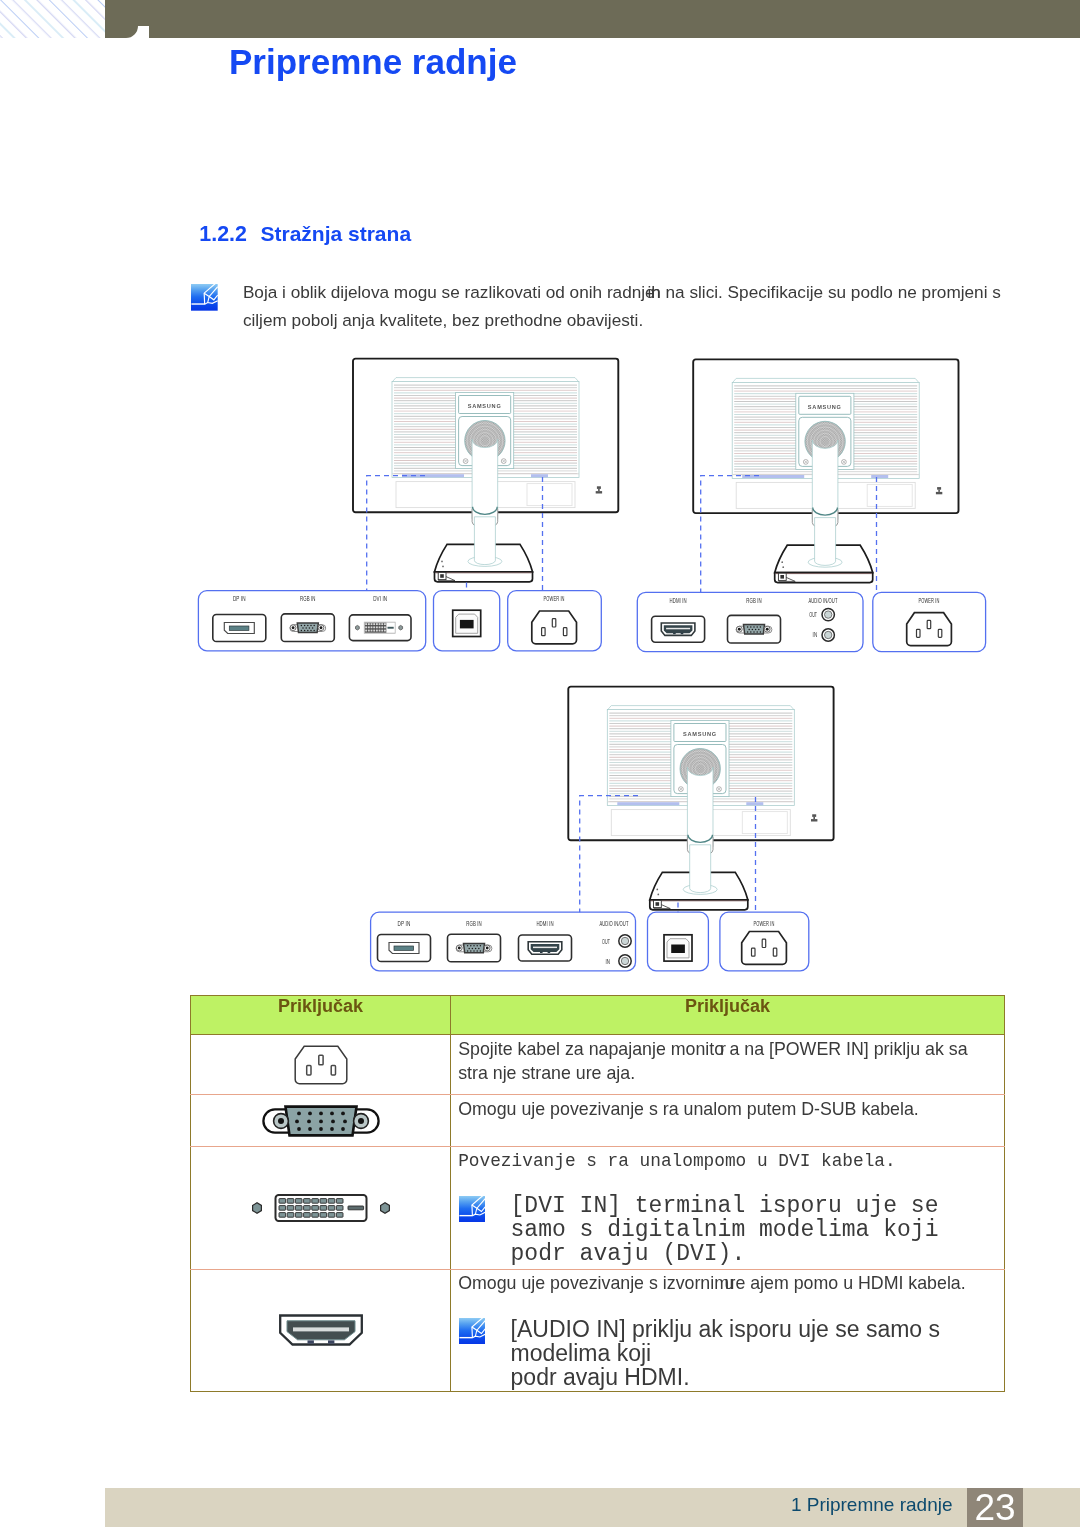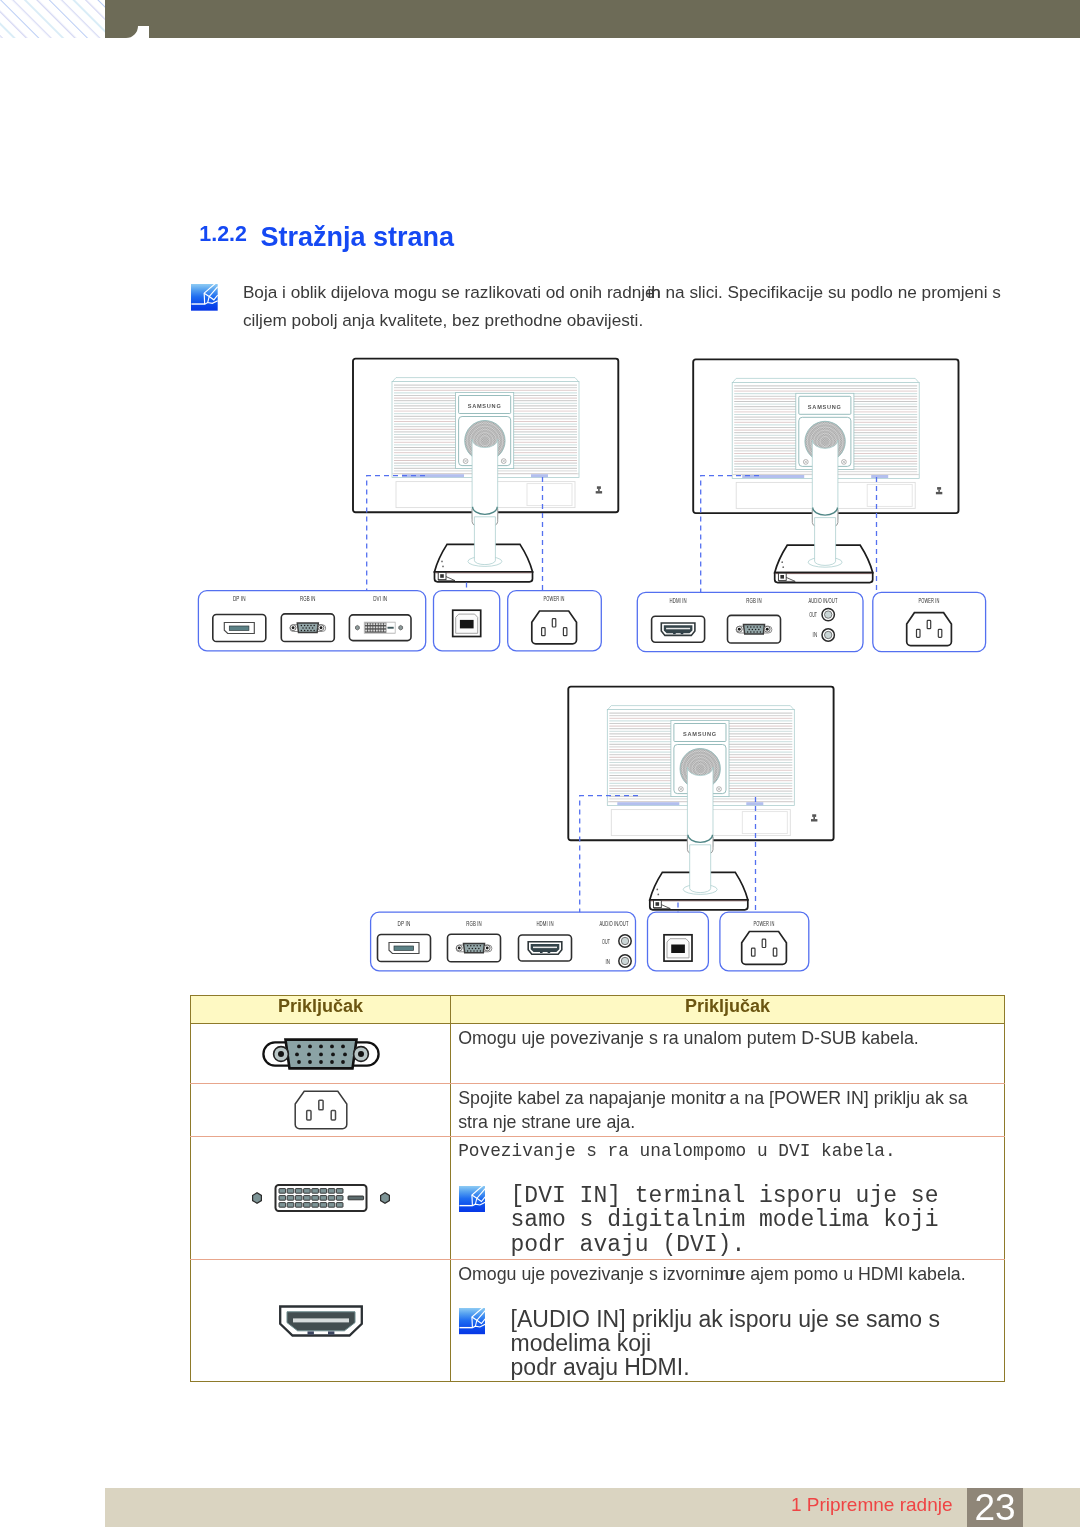--- a/index.html
+++ b/index.html
@@ -9,59 +9,59 @@
   .page{position:absolute;left:0;top:0;width:1080px;height:1527px;}
 
   
   #hatch{position:absolute;left:0;top:0;width:105px;height:38px;}
   #headerbar{position:absolute;left:105px;top:0;width:975px;height:38px;}
   #chapter-title{position:absolute;left:229px;top:42px;font-size:35px;font-weight:bold;
       color:#1549f3;letter-spacing:0px;white-space:nowrap;}
 
   
   #sec-num{position:absolute;left:190.3px;top:222.3px;font-size:21.4px;font-weight:bold;color:#1549f3;margin-left:9px;}
-  #sec-title{position:absolute;left:260.5px;top:222.3px;font-size:27px;font-weight:bold;color:#1549f3;}
+  #sec-title{position:absolute;left:260.5px;top:222.3px;font-size:21px;font-weight:bold;color:#1549f3;}
 
   
   #note-icon{position:absolute;left:191px;top:284px;width:25px;height:25px;}
   #note-text{position:absolute;left:242.9px;top:277.5px;width:790px;font-size:17.2px;color:#3a3a3a;
       line-height:28.5px;}
 
   
   #figure{position:absolute;left:0;top:350px;width:1080px;height:640px;}
   .portlbl{font-family:"Liberation Sans",sans-serif;font-size:6.3px;fill:#2f2f2f;letter-spacing:0.15px;}
   .brandtxt{font-family:"Liberation Sans",sans-serif;font-size:5.6px;font-weight:bold;fill:#555;letter-spacing:0.75px;}
 
   
   #ptable{position:absolute;left:190px;top:995px;width:815px;border-collapse:collapse;
       table-layout:fixed;}
   #ptable td,#ptable th{border:1px solid #e8a68c;padding:0;vertical-align:top;box-sizing:border-box;}
   #ptable td.cell-icon{vertical-align:middle;}
-  #ptable thead th{background:#fef9c3;border:1px solid #8e7a2a;color:#6b5511;
-      font-size:18px;font-weight:bold;height:28px;}
+  #ptable thead th{background:#bef264;border:1px solid #8e7a2a;color:#6b5511;
+      font-size:18px;font-weight:bold;height:39px;}
   #ptable tbody tr:nth-child(1) td{height:60px;}
   #ptable tbody tr:nth-child(2) td{height:52px;}
   #ptable tbody tr:nth-child(3) td{height:116px;font-family:Liberation Mono, monospace;}
   #ptable tbody tr:nth-child(4) td{height:118px;}
   #ptable tbody td{border-left:1px solid #8e7a2a;border-right:1px solid #8e7a2a;}
   #ptable tbody tr:first-child td{border-top:1px solid #8e7a2a;}
   #ptable tbody tr:last-child td{border-bottom:1px solid #8e7a2a;}
   #ptable td.cell-desc{padding:1.8px 10px 2px 7.2px;font-size:17.8px;color:#3a3a3a;line-height:24.2px;}
   .cell-icon{text-align:center;}
   .subnote{display:flex;gap:0;margin-top:21px;}
   .subnote .ico{flex:none;width:26.2px;height:26.2px;margin-top:1.5px;margin-left:0.5px;line-height:0;}
   .subtxt{display:block;margin-left:25.7px;font-size:23px;line-height:24.2px;}
   .ln2{display:block;}
   .zw{display:inline-block;width:0px;white-space:pre;}
   .desc{}
   .cellicon{display:block;margin:0 auto;}
 
   
   #footerbar{position:absolute;left:105px;top:1488px;width:975px;height:39px;background:#dad4c1;}
-  #footer-text{position:absolute;right:127.5px;top:1493.5px;font-size:19px;color:#ef4444;}
+  #footer-text{position:absolute;right:127.5px;top:1493.5px;font-size:19px;color:#0c4a6e;}
   #pagenum-box{position:absolute;left:967px;top:1488px;width:56px;height:39px;background:#8f8678;}
   #pagenum{position:absolute;left:967px;top:1488px;width:56px;height:39px;color:#fff;
       font-size:37px;display:flex;align-items:center;justify-content:center;padding-bottom:0px;box-sizing:border-box;}
 </style>
 </head>
 <body>
 
 <div class="page">
 
   <svg id="hatch" viewBox="0 0 105 38" width="105" height="38">
@@ -73,20 +73,21 @@
         <line x1="26.3" y1="0" x2="26.3" y2="10" stroke="#c6c9ee" stroke-width="1.0"></line>
       </pattern>
     </defs>
     <rect x="0" y="0" width="105" height="38" fill="url(#hp)"></rect>
   </svg>
 
   <svg id="headerbar" viewBox="0 0 975 38" width="975" height="38" preserveAspectRatio="none">
     <path d="M0,0 H975 V38 H44 V26 H33 A12,12 0 0 1 21,38 H0 Z" fill="#6d6b57"></path>
   </svg>
 
+  <div id="chapter-title">Pripremne radnje</div>
 
   <div id="sec-num">1.2.2</div>
   <div id="sec-title">Stražnja strana</div>
 
   <div id="note-icon"><svg class="noteicon" viewBox="0 0 32 32" width="26.7" height="26.7">
 <defs>
 <linearGradient id="GID" x1="0" y1="0" x2="0" y2="1">
  <stop offset="0" stop-color="#8ecbf4"></stop>
  <stop offset="0.22" stop-color="#54a0f0"></stop>
  <stop offset="0.48" stop-color="#1f6df1"></stop>
@@ -586,20 +587,36 @@
   <table id="ptable">
     <thead>
       <tr>
         <th style="width:260px">Priključak</th>
         <th>Priključak</th>
       </tr>
     </thead>
     <tbody id="ptable-body">
 <tr>
 <td class="cell-icon">
+            <svg class="cellicon" width="56" height="42" viewBox="-28 -21 56 42">
+              <path d="M-25.8,-6.0 L-16.8,-18.8 H16.8 L25.8,-6.0 V14.5 a4.3,4.3 0 0 1 -4.3,4.3 H-21.5 a4.3,4.3 0 0 1 -4.3,-4.3 Z" fill="#fff" stroke="#3b3b3b" stroke-width="1.5"></path>
+              <rect x="-2.2" y="-9.8" width="4.3" height="9.6" rx="0.9" fill="#fff" stroke="#4a4a4a" stroke-width="1.5"></rect>
+              <rect x="-14.3" y="0.5" width="4.3" height="9.4" rx="0.9" fill="#fff" stroke="#4a4a4a" stroke-width="1.5"></rect>
+              <rect x="10.2" y="0.5" width="4.3" height="9.4" rx="0.9" fill="#fff" stroke="#4a4a4a" stroke-width="1.5"></rect>
+            </svg>
+          </td>
+<td class="cell-desc">
+<div class="desc">
+<span><span>Spojite kabel za napajanje monito</span><span class="zw" style="margin-left: -4.2px; margin-right: 9.5px;">r</span><span>a na [POWER IN] priklju ak sa</span></span>
+<span class="ln2">stra nje strane ure aja.</span>
+</div>
+</td>
+        </tr>
+<tr>
+<td class="cell-icon">
             <svg class="cellicon" width="122" height="34" viewBox="-61 -17 122 34">
               <path d="M-46.0,-11.6 a11.6,11.6 0 0 0 0,23.2 H46.0 a11.6,11.6 0 0 0 0,-23.2 Z" fill="#fff" stroke="#111" stroke-width="2.3"></path>
               <path d="M-35.5,-14.4 H35.5 L31.5,14.4 H-31.5 Z" fill="#8ba3a5" stroke="#111" stroke-width="2.6"></path>
               <circle cx="-22.0" cy="-7.6" r="1.9" fill="#141414"></circle>
               <circle cx="-11.0" cy="-7.6" r="1.9" fill="#141414"></circle>
               <circle cx="0.0" cy="-7.6" r="1.9" fill="#141414"></circle>
               <circle cx="11.0" cy="-7.6" r="1.9" fill="#141414"></circle>
               <circle cx="22.0" cy="-7.6" r="1.9" fill="#141414"></circle>
               <circle cx="-24.0" cy="0.4" r="1.9" fill="#141414"></circle>
               <circle cx="-12.0" cy="0.4" r="1.9" fill="#141414"></circle>
@@ -614,36 +631,20 @@
               <circle cx="-40.0" cy="0" r="7.4" fill="#b9c6c6" stroke="#222" stroke-width="1.6"></circle>
               <circle cx="-40.0" cy="0" r="3.0" fill="#141414"></circle>
               <circle cx="40.0" cy="0" r="7.4" fill="#b9c6c6" stroke="#222" stroke-width="1.6"></circle>
               <circle cx="40.0" cy="0" r="3.0" fill="#141414"></circle>
             </svg>
           </td>
 <td class="cell-desc">
 <div class="desc">
 <span>Omogu uje povezivanje s ra unalom putem D-SUB kabela.</span>
 <span class="ln2"></span>
-</div>
-</td>
-        </tr>
-<tr>
-<td class="cell-icon">
-            <svg class="cellicon" width="56" height="42" viewBox="-28 -21 56 42">
-              <path d="M-25.8,-6.0 L-16.8,-18.8 H16.8 L25.8,-6.0 V14.5 a4.3,4.3 0 0 1 -4.3,4.3 H-21.5 a4.3,4.3 0 0 1 -4.3,-4.3 Z" fill="#fff" stroke="#3b3b3b" stroke-width="1.5"></path>
-              <rect x="-2.2" y="-9.8" width="4.3" height="9.6" rx="0.9" fill="#fff" stroke="#4a4a4a" stroke-width="1.5"></rect>
-              <rect x="-14.3" y="0.5" width="4.3" height="9.4" rx="0.9" fill="#fff" stroke="#4a4a4a" stroke-width="1.5"></rect>
-              <rect x="10.2" y="0.5" width="4.3" height="9.4" rx="0.9" fill="#fff" stroke="#4a4a4a" stroke-width="1.5"></rect>
-            </svg>
-          </td>
-<td class="cell-desc">
-<div class="desc">
-<span><span>Spojite kabel za napajanje monito</span><span class="zw" style="margin-left: -4.2px; margin-right: 9.5px;">r</span><span>a na [POWER IN] priklju ak sa</span></span>
-<span class="ln2">stra nje strane ure aja.</span>
 </div>
 </td>
         </tr>
 <tr>
 <td class="cell-icon">
             <svg class="cellicon" width="140" height="34" viewBox="-70 -17 140 34">
               <rect x="-45.5" y="-13.0" width="91" height="26" rx="3.2" fill="#fff" stroke="#2b2b2b" stroke-width="2.0"></rect>
               <rect x="-42.0" y="-9.4" width="6.6" height="4.6" rx="0.6" fill="#7d9496" stroke="#2b2b2b" stroke-width="0.9"></rect>
               <rect x="-33.8" y="-9.4" width="6.6" height="4.6" rx="0.6" fill="#7d9496" stroke="#2b2b2b" stroke-width="0.9"></rect>
               <rect x="-25.6" y="-9.4" width="6.6" height="4.6" rx="0.6" fill="#7d9496" stroke="#2b2b2b" stroke-width="0.9"></rect>

